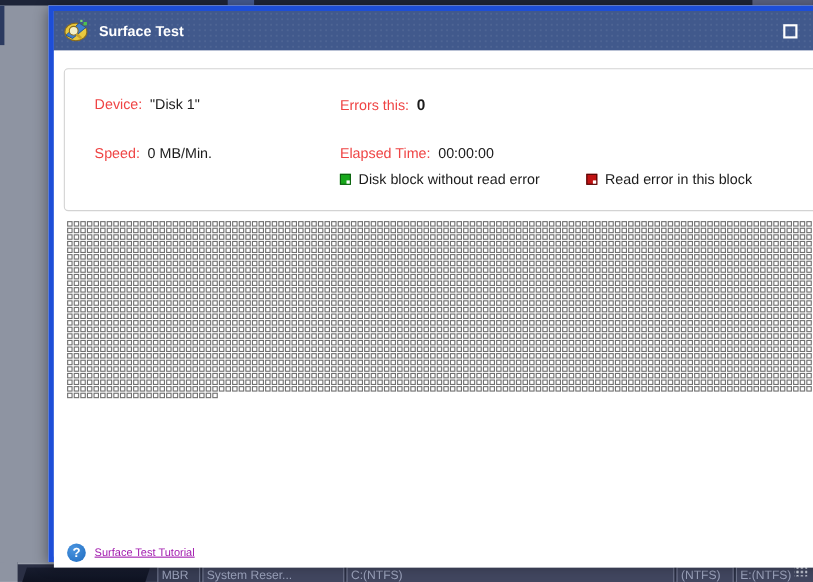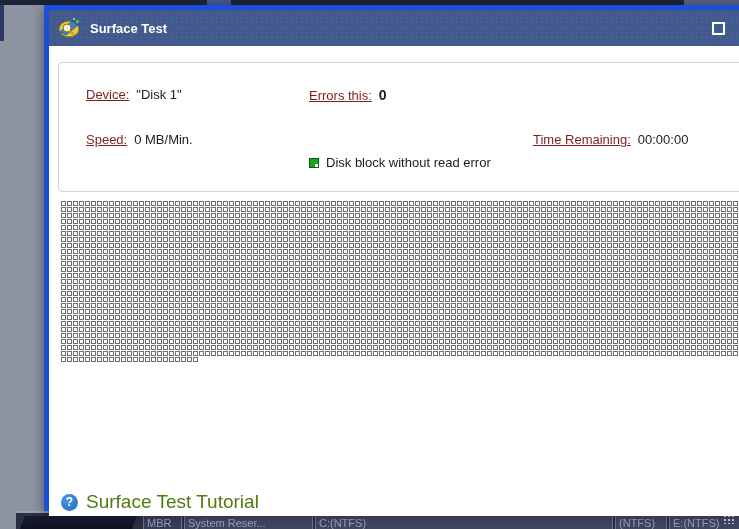--- a/index.html
+++ b/index.html
@@ -50,21 +50,21 @@
   .title-text { color:#ffffff; font-size:13px; font-weight:600; margin-left:8px; }
   .win-controls { position:absolute; right:6px; top:0; height:36px; display:flex; align-items:center; }
   .btn-max { width:13px; height:13px; border:2px solid #ffffff; margin-right:17px; cursor:pointer; }
   .btn-close { color:#ffffff; font-size:16px; font-weight:700; line-height:16px; cursor:pointer; margin-right:2px; }
 
   .dlg-body { position:relative; width:100%; height:470px; background:#ffffff; }
 
   .info-panel { position:absolute; left:9px; top:16px; width:710px; height:130px;
     border:1px solid #d3d3d3; border-radius:4px; background:#ffffff; }
   .fld { position:absolute; font-size:13px; color:#1b1b1b; white-space:nowrap; }
-  .fld .lbl { color:#7f1d1d;text-decoration:underline; }
+  .fld .lbl { color:#ef4444; }
   .fld .val { margin-left:7px; }
   .fld .val-bold { margin-left:7px; font-weight:700; font-size:14px; }
   .r1 { top:24px; } .r2 { top:69px; } .r3 { top:92px; }
   .c1 { left:27px; } .c2 { left:250px; } .c3 { left:474px; }
 
   .start-annotation { position:absolute; left:470px; top:17px; width:228px; height:29px;
     border:4px solid #e41616; background:#e41616; }
   .start-btn { width:100%; height:100%; background-color:#f1f1f1;
     background-image:radial-gradient(#d9d9d9 1px, transparent 1px); background-size:4px 4px;
     border:1px solid #bdbdbd; font-family:"Liberation Sans", sans-serif;
@@ -78,21 +78,21 @@
 
   .block-grid { position:absolute; left:12px; top:155px; width:696px; height:281px;
     display:flex; flex-wrap:wrap; align-content:flex-start; }
   .block { width:5px; height:5px; border:1px solid #6f6f6f; background:#ffffff;
     margin:0 1px 1px 0; }
 
   .footer { position:absolute; left:12px; top:446px; height:20px; display:flex; align-items:center; }
   .help-icon { width:17px; height:17px; border-radius:50%;
     background:radial-gradient(circle at 35% 30%, #4a95e0, #1f6cc0); color:#ffffff;
     font-size:12px; font-weight:700; text-align:center; line-height:17px; margin-right:8px; cursor:pointer; }
-  .tutorial-link { font-size:19px; color:#4d7c0f; cursor:pointer; }
+  .tutorial-link { font-size:10px; color:#a21caf; text-decoration:underline; cursor:pointer; }
 </style>
 </head>
 <body>
 
 <div class="screen">
 
   <div class="bg-top">
     <div class="accent"></div>
     <div class="accent2"></div>
   </div>
@@ -135,27 +135,31 @@
         <div class="fld r1 c1">
           <span class="lbl">Device:</span><span class="val">"Disk 1"</span>
         </div>
         <div class="fld r1 c2">
           <span class="lbl">Errors this:</span><span class="val-bold">0</span>
         </div>
 
         <div class="fld r2 c1">
           <span class="lbl">Speed:</span><span class="val">0 MB/Min.</span>
         </div>
-        <div class="fld r2 c3">
-          <span class="lbl">Time Remaining:</span><span class="val">00:00:00</span>
+        <div class="fld r2 c2">
+          <span class="lbl">Elapsed Time:</span><span class="val">00:00:00</span>
         </div>
 
         <div class="fld r3 c2 legend">
           <span class="swatch swatch-ok"></span>
           <span>Disk block without read error</span>
+        </div>
+        <div class="fld r3 c3 legend">
+          <span class="swatch swatch-err"></span>
+          <span>Read error in this block</span>
         </div>
       </div>
 
       <div class="block-grid">
           <div class="block"></div>
           <div class="block"></div>
           <div class="block"></div>
           <div class="block"></div>
           <div class="block"></div>
           <div class="block"></div>

